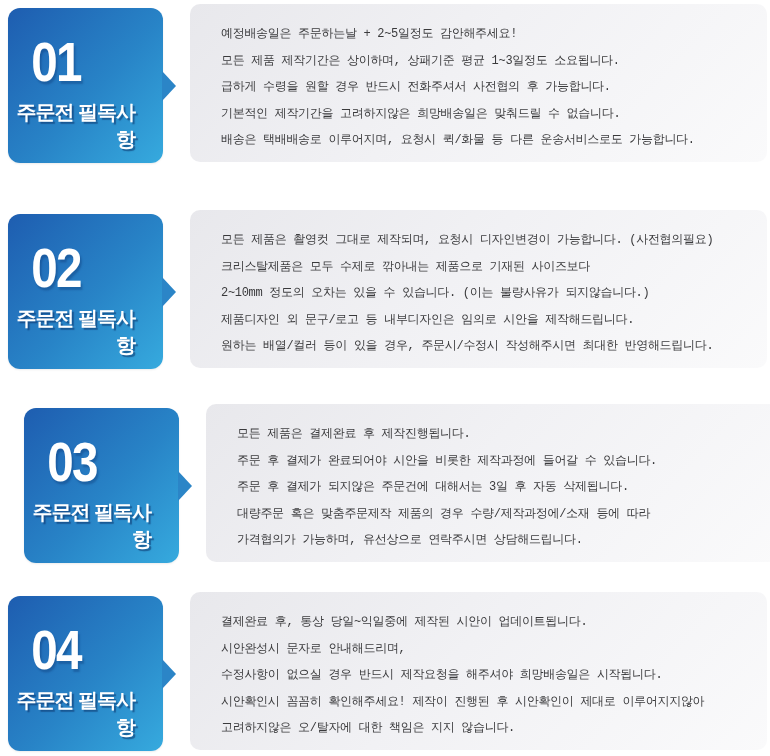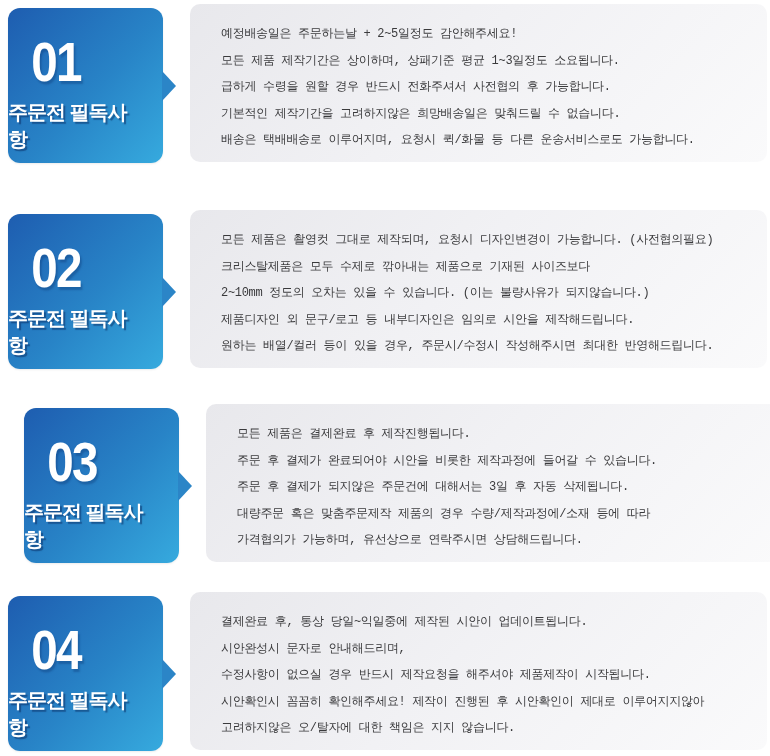--- a/index.html
+++ b/index.html
@@ -42,20 +42,21 @@
     line-height:1;
     letter-spacing:-2px;
     transform:scaleX(0.85);
     transform-origin:left top;
     text-shadow:2px 3px 2px rgba(14,58,118,0.38);
   }
   .badge-label {
     display:block;
     margin-top:9px;
     padding-right:28px;
+    text-align:right;
     color:#ffffff;
     font-size:20px;
     font-weight:700;
     letter-spacing:-1px;
     text-shadow:2px 2px 1px rgba(10,45,100,0.55);
   }
 
   .panel {
     position:absolute; left:190px; top:2px;
     width:577px; height:158px;
@@ -132,20 +133,20 @@
   <div class="section s4">
     <div class="badge">
       <span class="badge-number">04</span>
       <span class="badge-label">주문전 필독사항</span>
       <span class="badge-arrow"></span>
     </div>
     <div class="panel">
       <div class="panel-text">
         <div class="line">결제완료 후, 통상 당일~익일중에 제작된 시안이 업데이트됩니다.</div>
         <div class="line">시안완성시 문자로 안내해드리며,</div>
-        <div class="line">수정사항이 없으실 경우 반드시 제작요청을 해주셔야 제품제작이 시작됩니다.</div>
+        <div class="line">수정사항이 없으실 경우 반드시 제작요청을 해주셔야 희망배송일은 시작됩니다.</div>
         <div class="line">시안확인시 꼼꼼히 확인해주세요! 제작이 진행된 후 시안확인이 제대로 이루어지지않아</div>
         <div class="line">고려하지않은 오/탈자에 대한 책임은 지지 않습니다.</div>
       </div>
     </div>
   </div>
 
 </div>
 
 </body></html>

